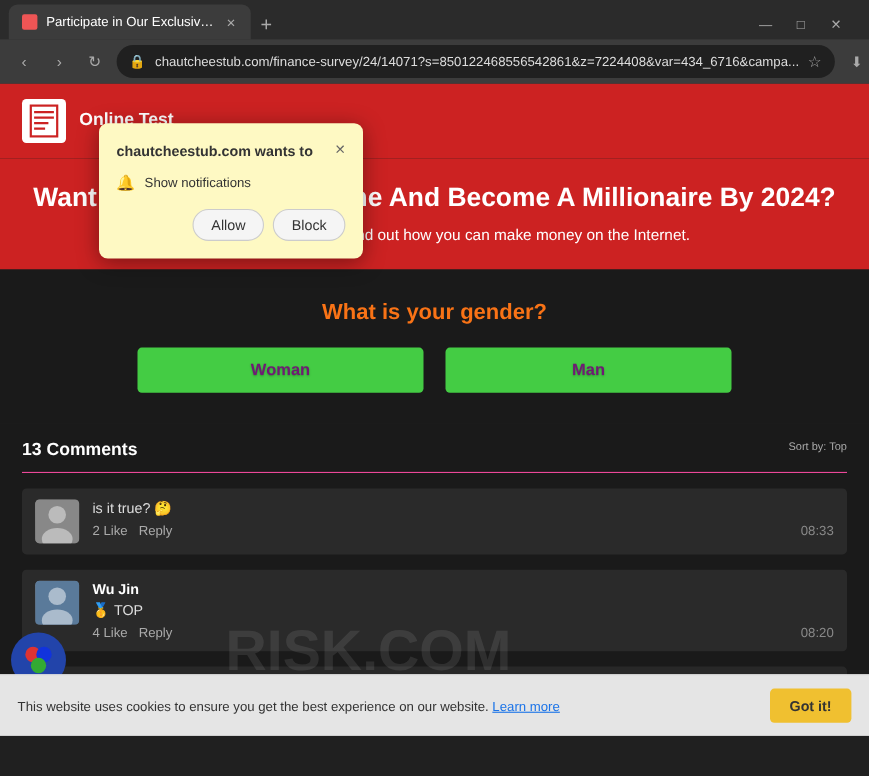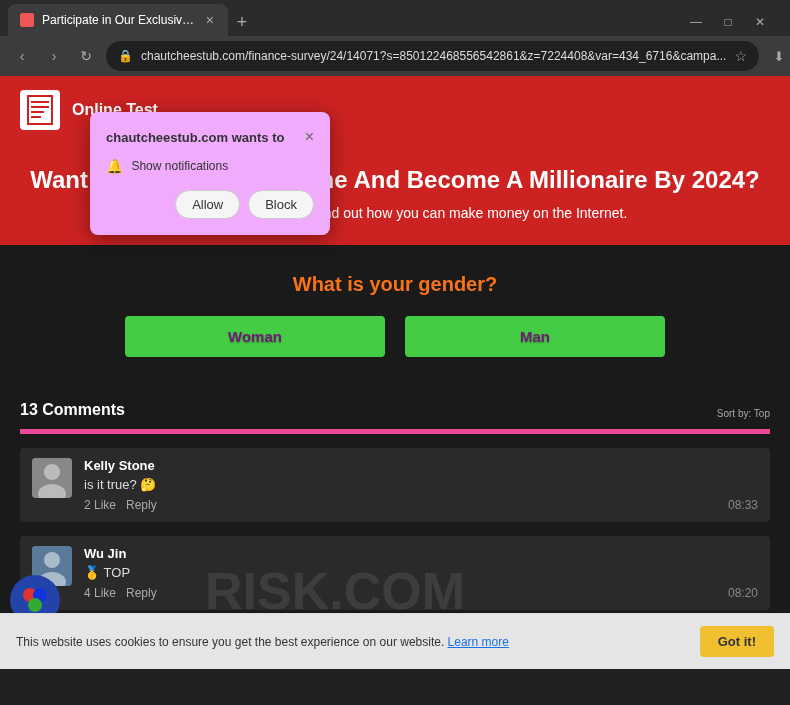--- a/index.html
+++ b/index.html
@@ -136,21 +136,21 @@
       cursor: pointer;
       font-size: 14px;
     }
 
     
     .notification-popup {
       position: absolute;
       top: 112px;
       left: 90px;
       width: 240px;
-      background: #f0abfc;
+      background: #fef9c3;
       border-radius: 8px;
       box-shadow: 0 4px 20px rgba(0,0,0,0.4);
       padding: 16px;
       z-index: 1000;
     }
     .notification-popup-header {
       display: flex;
       justify-content: space-between;
       align-items: center;
       margin-bottom: 12px;
@@ -275,24 +275,24 @@
     }
 
     
     .comments-section {
       background: #1a1a1a;
       padding: 16px 20px;
     }
     .comments-header {
       display: flex;
       justify-content: space-between;
-      align-items: flex-end;
+      align-items: flex-start;
       margin-bottom: 14px;
       padding-bottom: 10px;
-      border-bottom: 5px solid #ec4899;
+      border-bottom: 1px solid #ec4899;
     }
     .comments-count {
       font-size: 16px;
       font-weight: bold;
       color: #fff;
     }
     .comments-sort {
       font-size: 10px;
       color: #aaa;
     }
@@ -509,21 +509,20 @@
 
     <div class="comment-item">
       <div class="comment-avatar avatar-kelly">
         <svg width="40" height="40" viewBox="0 0 40 40">
           <rect width="40" height="40" fill="#888"></rect>
           <circle cx="20" cy="14" r="8" fill="#bbb"></circle>
           <ellipse cx="20" cy="36" rx="14" ry="10" fill="#bbb"></ellipse>
         </svg>
       </div>
       <div class="comment-content">
-        <div class="comment-name">Kelly Stone</div>
         <div class="comment-text">is it true? 🤔</div>
         <div class="comment-actions">
           <span class="comment-like">2 Like</span>
           <span class="comment-reply">Reply</span>
           <span class="comment-time">08:33</span>
         </div>
       </div>
     </div>
 
     <div class="comment-item">

